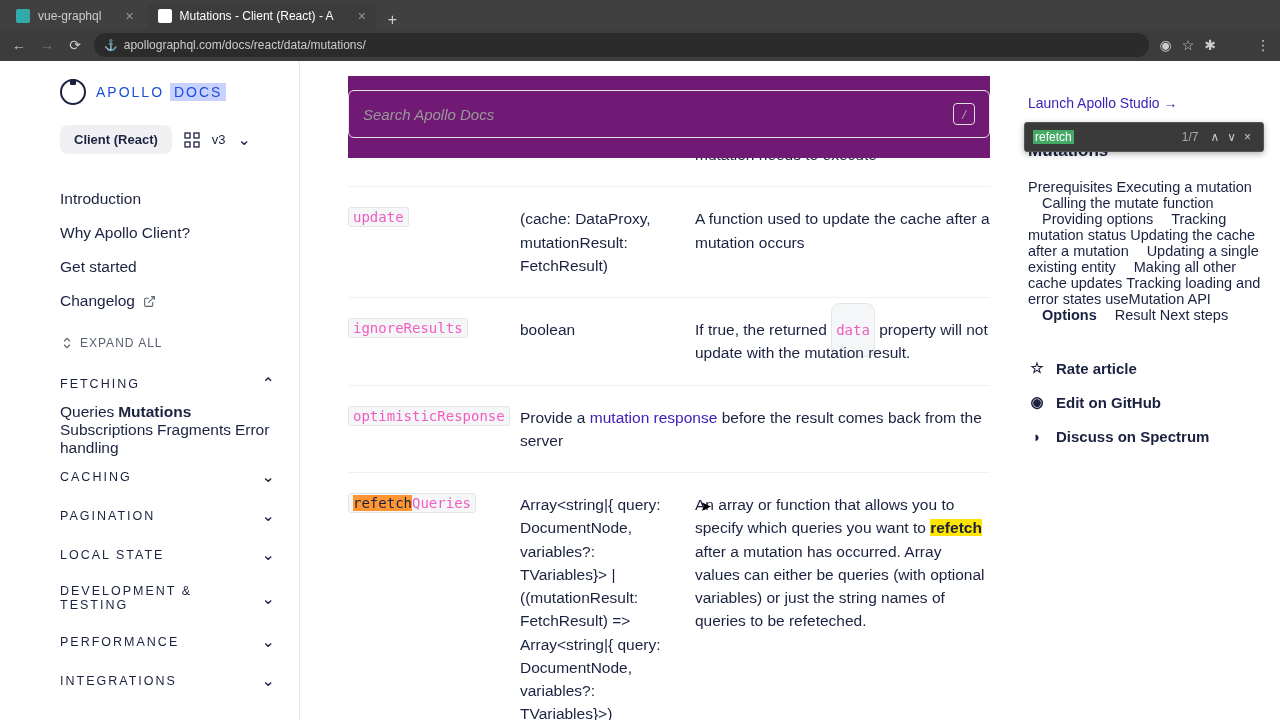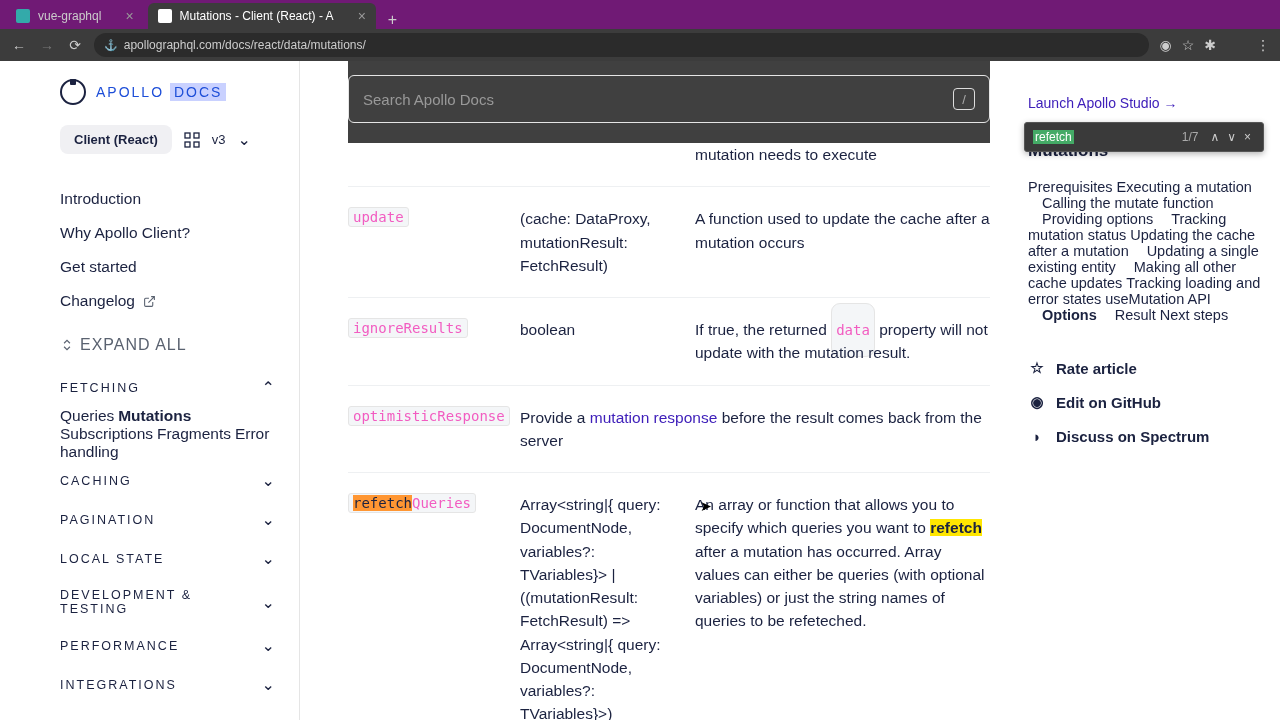--- a/index.html
+++ b/index.html
@@ -1,19 +1,19 @@
 <!DOCTYPE html>
 <html><head>
 <meta charset="utf-8">
 <style>
 * { box-sizing: border-box; margin: 0; padding: 0; }
 body { font-family: -apple-system, BlinkMacSystemFont, "Segoe UI", sans-serif; font-size: 14px; color: #1b2240; background: #fff; }
 
 
-.chrome { background: #701a75; height: 29px; display: flex; align-items: flex-end; padding-left: 6px; }
+.chrome { background: #404040; height: 29px; display: flex; align-items: flex-end; padding-left: 6px; }
 .tab { display: flex; align-items: center; height: 26px; padding: 0 10px; font-size: 12px; color: #ccc; border-radius: 6px 6px 0 0; margin-right: 4px; position: relative; }
 .tab.active { background: #3c3c3c; color: #fff; }
 .tab-favicon { width: 14px; height: 14px; border-radius: 2px; margin-right: 8px; display: inline-flex; align-items: center; justify-content: center; font-size: 10px; }
 .tab-close { margin-left: 24px; font-size: 14px; color: #999; cursor: pointer; }
 .newtab { color: #ccc; padding: 0 8px; font-size: 16px; }
 
 .addr-bar { background: #3c3c3c; height: 32px; display: flex; align-items: center; padding: 0 10px; gap: 10px; }
 .nav-btn { color: #ccc; font-size: 14px; cursor: pointer; width: 18px; text-align: center; }
 .url-box { flex: 1; background: #2b2b2b; border-radius: 14px; height: 24px; display: flex; align-items: center; padding: 0 10px; color: #ccc; font-size: 12px; }
 .url-box .lock { margin-right: 6px; font-size: 11px; }
@@ -41,31 +41,31 @@
 
 .client-selector { display: flex; align-items: center; gap: 12px; margin-bottom: 28px; }
 .client-btn { background: #f0f0f3; border-radius: 8px; padding: 7px 14px; font-size: 13px; font-weight: 600; color: #1b2240; }
 .grid-ic { display: inline-block; width: 16px; height: 16px; color: #1b2240; }
 .ver { font-size: 13px; color: #1b2240; }
 .chev { font-size: 16px; color: #1b2240; cursor: pointer; }
 
 .nav-item { display: block; font-size: 15.5px; color: #1b2240; padding: 8px 0; cursor: pointer; }
 .nav-item svg { vertical-align: middle; margin-left: 4px; }
 
-.expand-all { display: flex; align-items: center; gap: 6px; font-size: 16px; letter-spacing: 1px; color: #5a6270; padding: 18px 0 14px; cursor: pointer; }
+.expand-all { display: flex; align-items: center; gap: 6px; font-size: 12px; letter-spacing: 1px; color: #5a6270; padding: 18px 0 14px; cursor: pointer; }
 
 .section-hdr { display: flex; align-items: center; justify-content: space-between; padding: 10px 0; cursor: pointer; }
 .section-hdr .sec-label { font-size: 12.5px; letter-spacing: 2px; color: #1b2240; font-weight: 500; }
 .section-hdr .sec-chev { font-size: 16px; color: #1b2240; }
 .sub-item { font-size: 15.5px; color: #1b2240; padding: 8px 0; cursor: pointer; }
 .sub-item.active { font-weight: 700; }
 
 
 .center { flex: 1; padding: 0 30px 0 48px; overflow-y: auto; position: relative; }
-.search-wrap { position: sticky; top: 0; background: #404040; padding: 14px 0 20px; z-index: 5; }
+.search-wrap { position: sticky; top: 15px; background: #701a75; padding: 14px 0 20px; z-index: 5; font-style: italic; }
 .search-box { border: 1px solid #e5e5e5; border-radius: 6px; padding: 12px 14px; font-size: 15px; color: #999; display: flex; align-items: center; }
 .search-box .slash { margin-left: auto; border: 1px solid #ddd; border-radius: 4px; width: 22px; height: 22px; display: flex; align-items: center; justify-content: center; font-size: 13px; color: #aaa; }
 
 .api-table { width: 100%; }
 .api-row { display: flex; border-top: 1px solid #eef0f2; padding: 20px 0; }
 .api-row:first-child { border-top: none; padding-top: 0; }
 .col-name { width: 172px; flex-shrink: 0; }
 .col-type { width: 175px; flex-shrink: 0; padding-right: 12px; font-size: 15.5px; line-height: 1.5; color: #1b2240; word-break: break-word; }
 .col-desc { flex: 1; font-size: 15.5px; line-height: 1.5; color: #1b2240; }
 .code-pill { font-family: ui-monospace, Menlo, monospace; font-size: 14px; background: #f4f6f8; border: 1px solid #e5e5e5; border-radius: 3px; padding: 1px 4px; color: #f25cc1; display: inline-block; }

